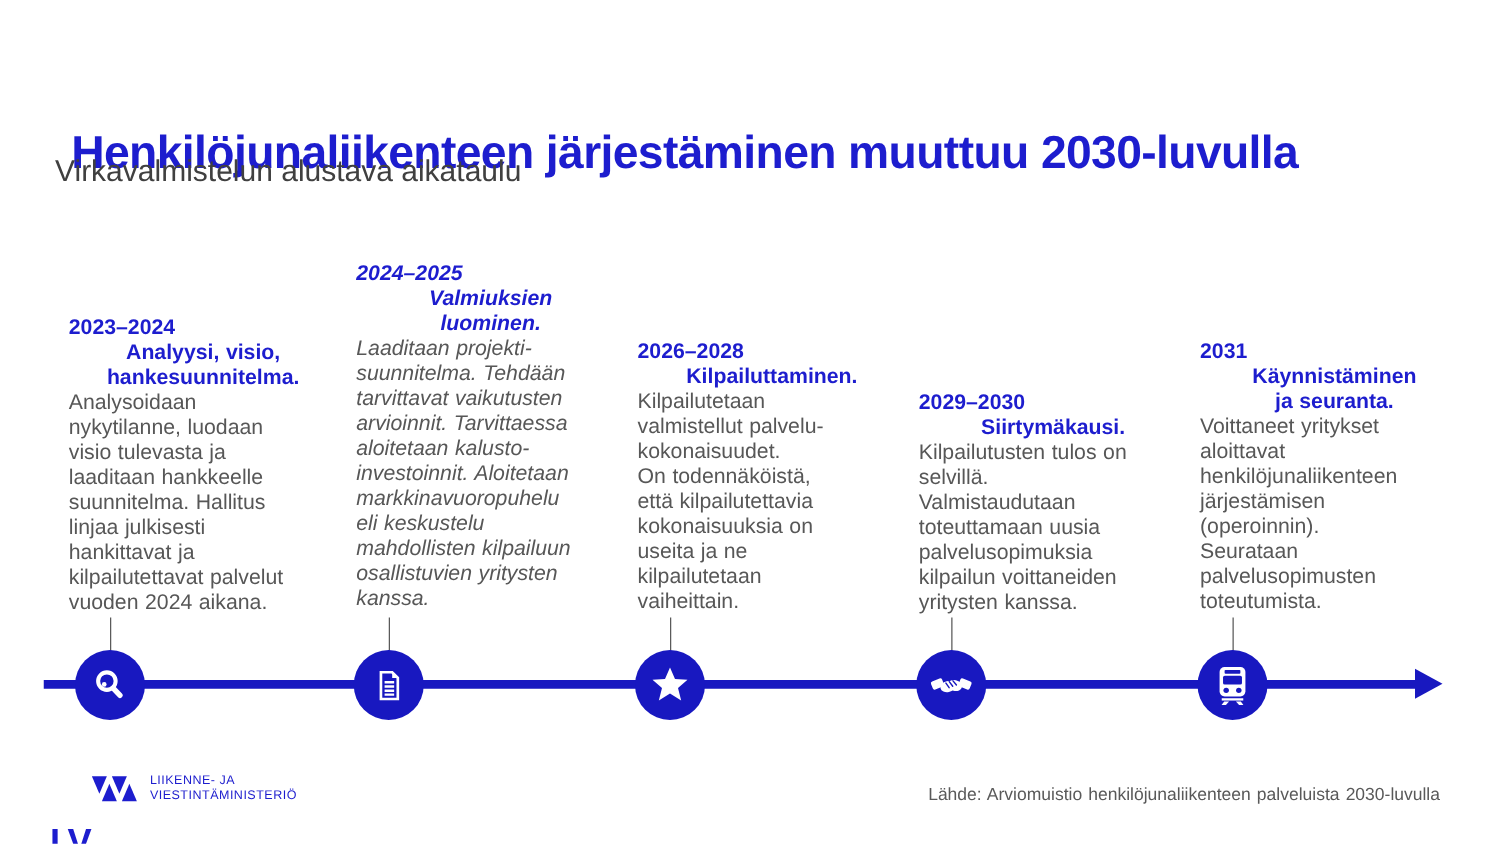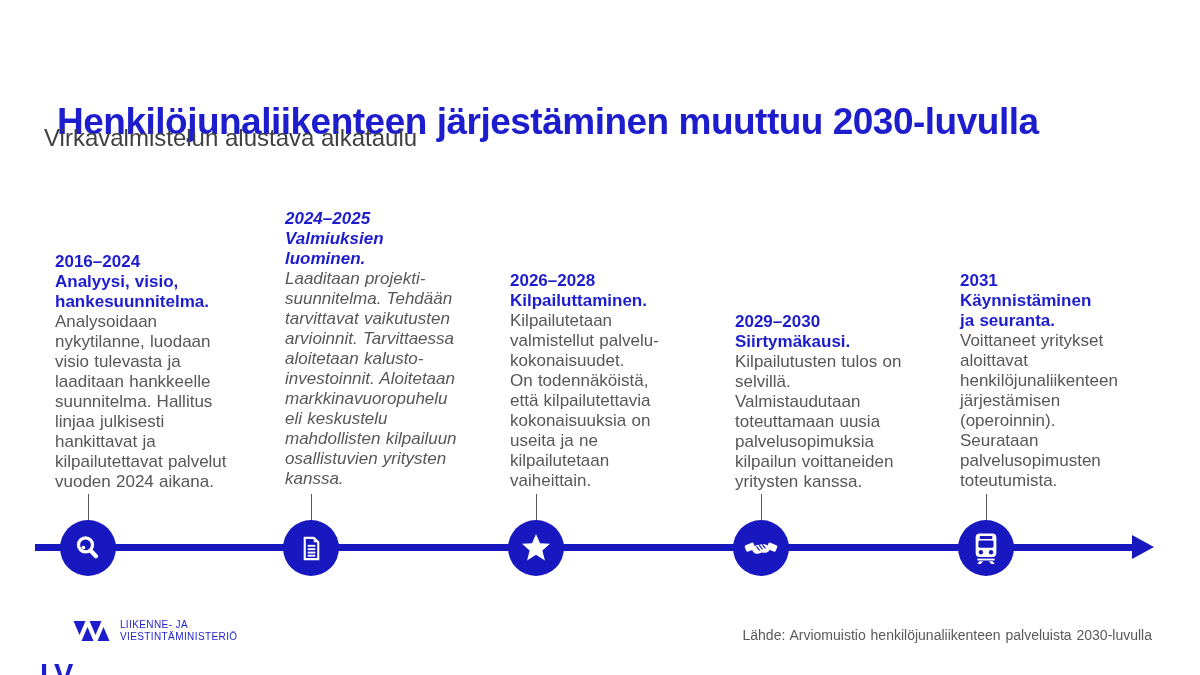--- a/index.html
+++ b/index.html
@@ -23,21 +23,21 @@
   .slide-subtitle{
     position:absolute;left:44px;top:124px;
     font-size:24px;color:var(--subtitle-gray);
   }
   .phase{
     position:absolute;width:215px;
     font-size:17px;line-height:20px;color:var(--body-gray);
     word-spacing:0.5px;
   }
   .phase .years{color:var(--brand-blue);font-weight:bold;}
-  .phase .heading{color:var(--brand-blue);font-weight:bold;white-space:pre-line;}
+  .phase .heading{color:var(--brand-blue);font-weight:bold;white-space:pre-line;text-align:center;}
   .phase .body{white-space:pre-line;}
   .tl-bar{
     position:absolute;left:35px;top:544px;width:1100px;height:7px;
     background:var(--deep-blue);
   }
   .tl-arrow{
     position:absolute;left:1132px;top:535px;width:0;height:0;
     border-left:22px solid var(--deep-blue);
     border-top:12px solid transparent;border-bottom:12px solid transparent;
   }
@@ -75,21 +75,21 @@
     font-size:14px;color:var(--source-gray);word-spacing:1px;
   }
 </style>
 </head>
 <body>
 
 <h1 class="slide-title">Henkilöjunaliikenteen järjestäminen muuttuu 2030-luvulla</h1>
 <div class="slide-subtitle">Virkavalmistelun alustava aikataulu</div>
 
 <div class="phase" style="left:55px;top:252px;">
-  <div class="years">2016–2024</div>
+  <div class="years">2023–2024</div>
   <div class="heading">Analyysi, visio,
 hankesuunnitelma.</div>
   <div class="body">Analysoidaan
 nykytilanne, luodaan
 visio tulevasta ja
 laaditaan hankkeelle
 suunnitelma. Hallitus
 linjaa julkisesti
 hankittavat ja
 kilpailutettavat palvelut

